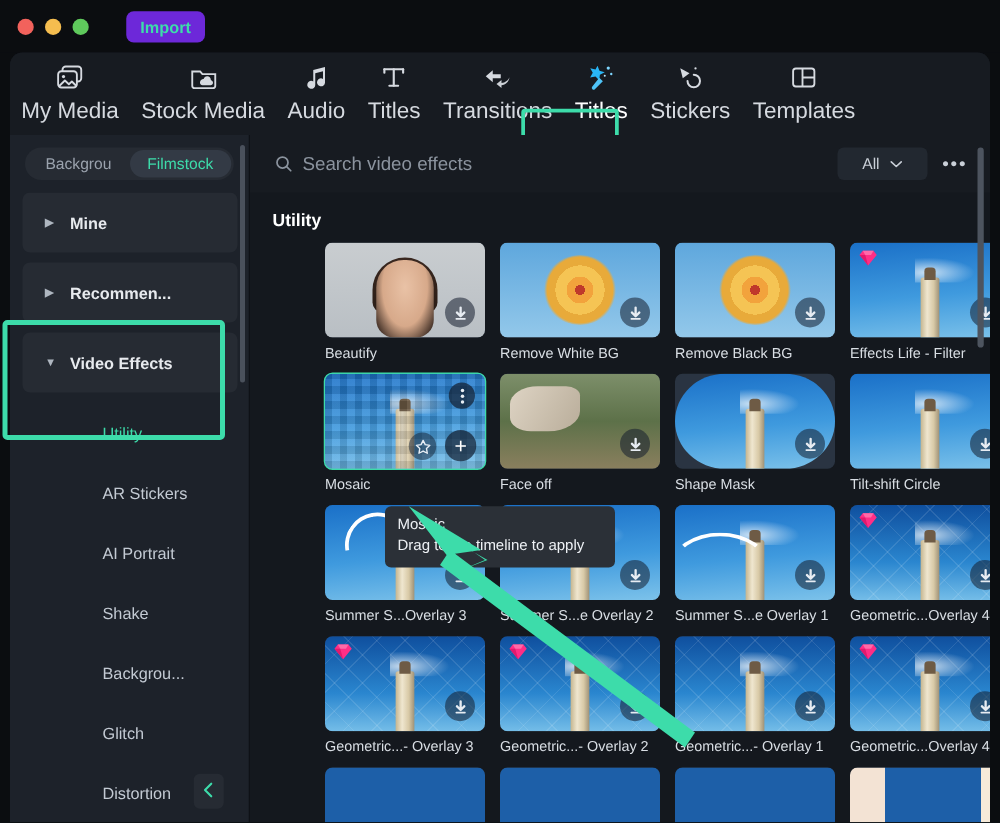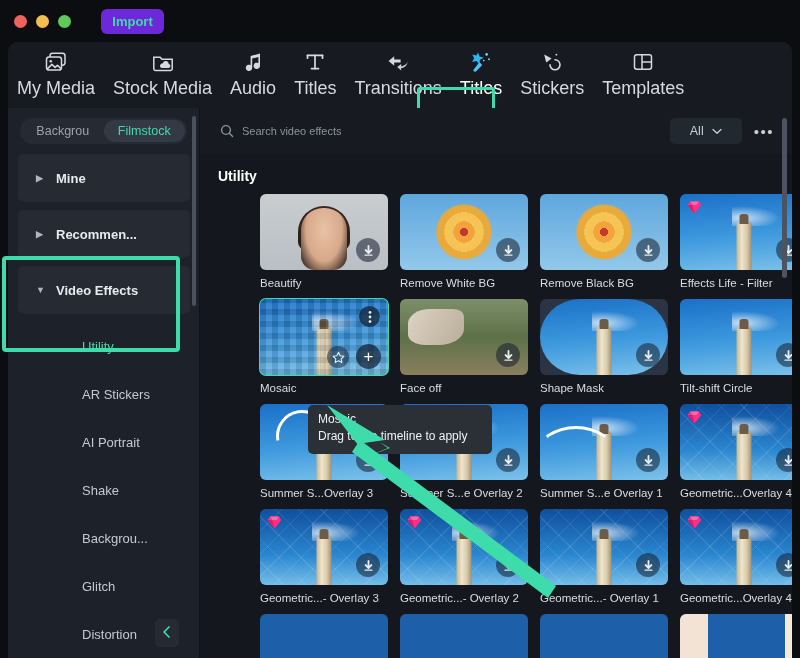--- a/index.html
+++ b/index.html
@@ -134,21 +134,21 @@
   .content { position: absolute; left: 192px; top: 0; width: 592px; height: 550px; background: #14181e; }
   .searchbar {
     position: absolute; left: 0; top: 0; width: 592px; height: 46px;
     background: #171b21;
     display: flex; align-items: center;
   }
   .search-icon { margin-left: 20px; color: #8b939e; font-size: 13px; display: flex; }
   .search-input {
     flex: 1; margin-left: 8px;
     background: transparent; border: none; outline: none;
-    color: #d6dae0; font-size: 11px; font-family: "Liberation Sans", sans-serif;
+    color: #d6dae0; font-size: 15px; font-family: "Liberation Sans", sans-serif;
   }
   .search-input::placeholder { color: #8b939e; }
   .filter-pill {
     width: 72px; height: 26px; background: #222830; border-radius: 5px;
     display: flex; align-items: center; justify-content: center; gap: 8px;
     color: #c9cfd7; font-size: 12.5px; margin-right: 12px; cursor: pointer;
   }
   .more-btn { margin-right: 18px; color: #c9cfd7; font-size: 15px; letter-spacing: 1.5px; cursor: pointer; }
 
   .section-title {

